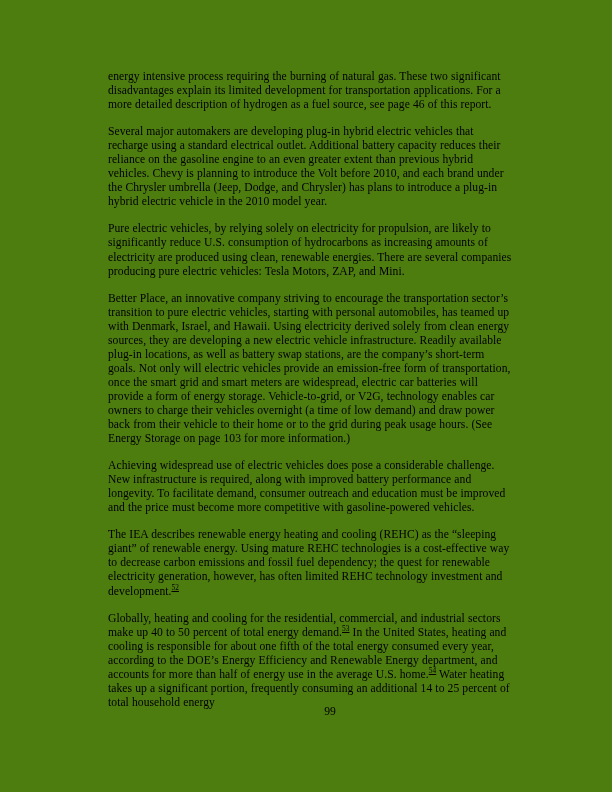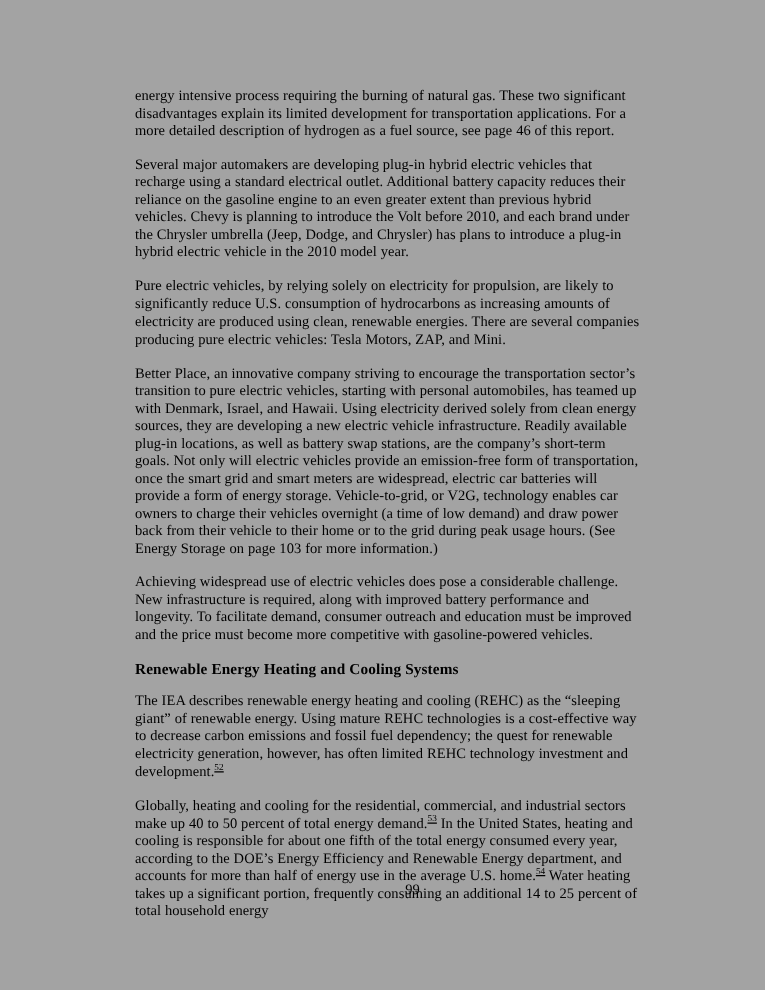--- a/index.html
+++ b/index.html
@@ -11,21 +11,21 @@
     width: 612px;
     height: 792px;
     font-family: "Liberation Serif", "DejaVu Serif", serif;
     color: #000000;
     -webkit-font-smoothing: antialiased;
   }
   .page {
     position: relative;
     width: 612px;
     height: 792px;
-    background: #a3a3a3;
+    background: #4d7c0f;
     overflow: hidden;
   }
   .content {
     position: absolute;
     left: 108px;
     top: 70px;
     width: 404px;
   }
   p.para {
     margin: 0 0 13px 0;
@@ -68,21 +68,20 @@
     <p class="para">energy intensive process requiring the burning of natural gas.  These two significant disadvantages explain its limited development for transportation applications. For a more detailed description of hydrogen as a fuel source, see page 46 of this report.</p>
 
     <p class="para">Several major automakers are developing plug-in hybrid electric vehicles that recharge using a standard electrical outlet.  Additional battery capacity reduces their reliance on the gasoline engine to an even greater extent than previous hybrid vehicles.  Chevy is planning to introduce the Volt before 2010, and each brand under the Chrysler umbrella (Jeep, Dodge, and Chrysler) has plans to introduce a plug-in hybrid electric vehicle in the 2010 model year.</p>
 
     <p class="para">Pure electric vehicles, by relying solely on electricity for propulsion, are likely to significantly reduce U.S. consumption of hydrocarbons as increasing amounts of electricity are produced using clean, renewable energies.  There are several companies producing pure electric vehicles: Tesla Motors, ZAP, and Mini.</p>
 
     <p class="para">Better Place, an innovative company striving to encourage the transportation sector’s transition to pure electric vehicles, starting with personal automobiles, has teamed up with Denmark, Israel, and Hawaii.  Using electricity derived solely from clean energy sources, they are developing a new electric vehicle infrastructure.  Readily available plug-in locations, as well as battery swap stations, are the company’s short-term goals. Not only will electric vehicles provide an emission-free form of transportation, once the smart grid and smart meters are widespread, electric car batteries will provide a form of energy storage.  Vehicle-to-grid, or V2G, technology enables car owners to charge their vehicles overnight (a time of low demand) and draw power back from their vehicle to their home or to the grid during peak usage hours. (See Energy Storage on page 103 for more information.)</p>
 
     <p class="para">Achieving widespread use of electric vehicles does pose a considerable challenge.  New infrastructure is required, along with improved battery performance and longevity.  To facilitate demand, consumer outreach and education must be improved and the price must become more competitive with gasoline-powered vehicles.</p>
 
-    <h2 class="section-heading">Renewable Energy Heating and Cooling Systems</h2>
 
     <p class="para"><span>The IEA describes renewable energy heating and cooling (REHC) as the “sleeping giant” of renewable energy.  Using mature REHC technologies is a cost-effective way to decrease carbon emissions and fossil fuel dependency; the quest for renewable electricity generation, however, has often limited REHC technology investment and development.</span><sup class="fn">52</sup></p>
 
     <p class="para"><span>Globally, heating and cooling for the residential, commercial, and industrial sectors make up 40 to 50 percent of total energy demand.</span><sup class="fn">53</sup><span>  In the United States, heating and cooling is responsible for about one fifth of the total energy consumed every year, according to the DOE’s Energy Efficiency and Renewable Energy department, and accounts for more than half of energy use in the average U.S. home.</span><sup class="fn">54</sup><span>  Water heating takes up a significant portion, frequently consuming an additional 14 to 25 percent of total household energy</span></p>
 
   </div>
 
   <div class="page-number">99</div>
 </div>
 

